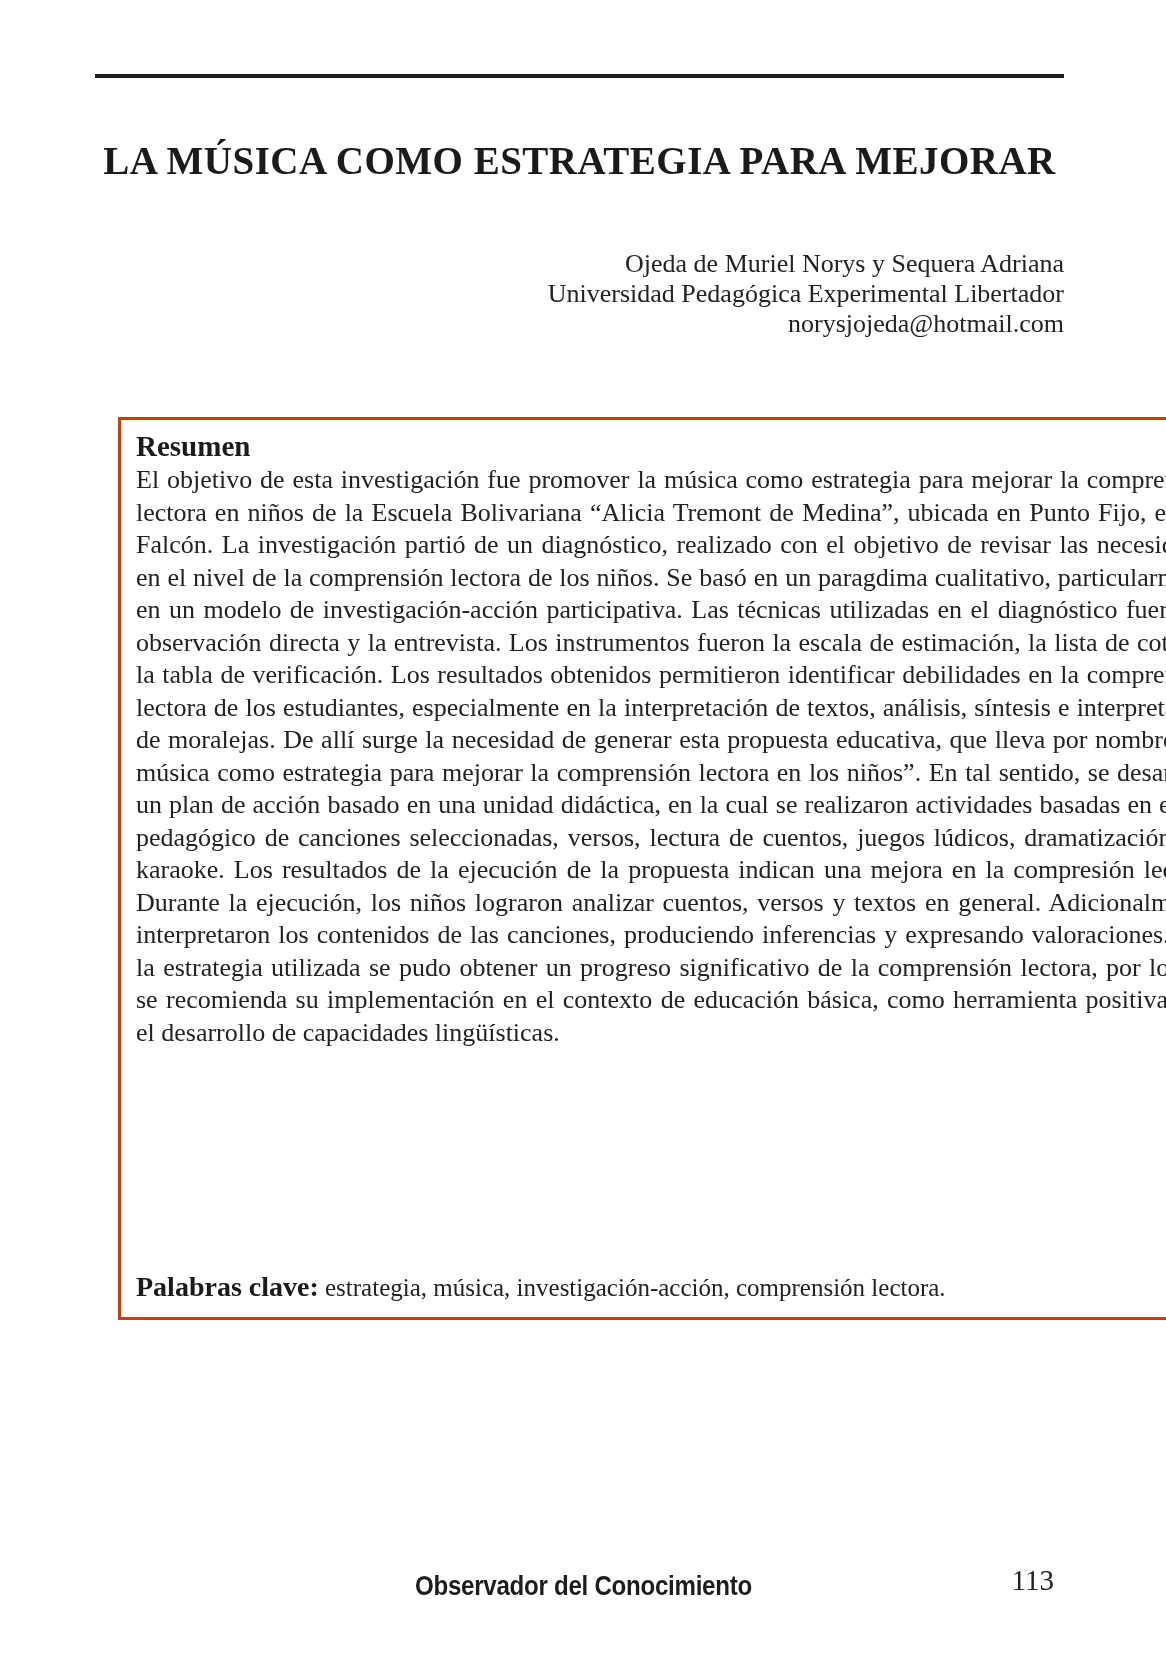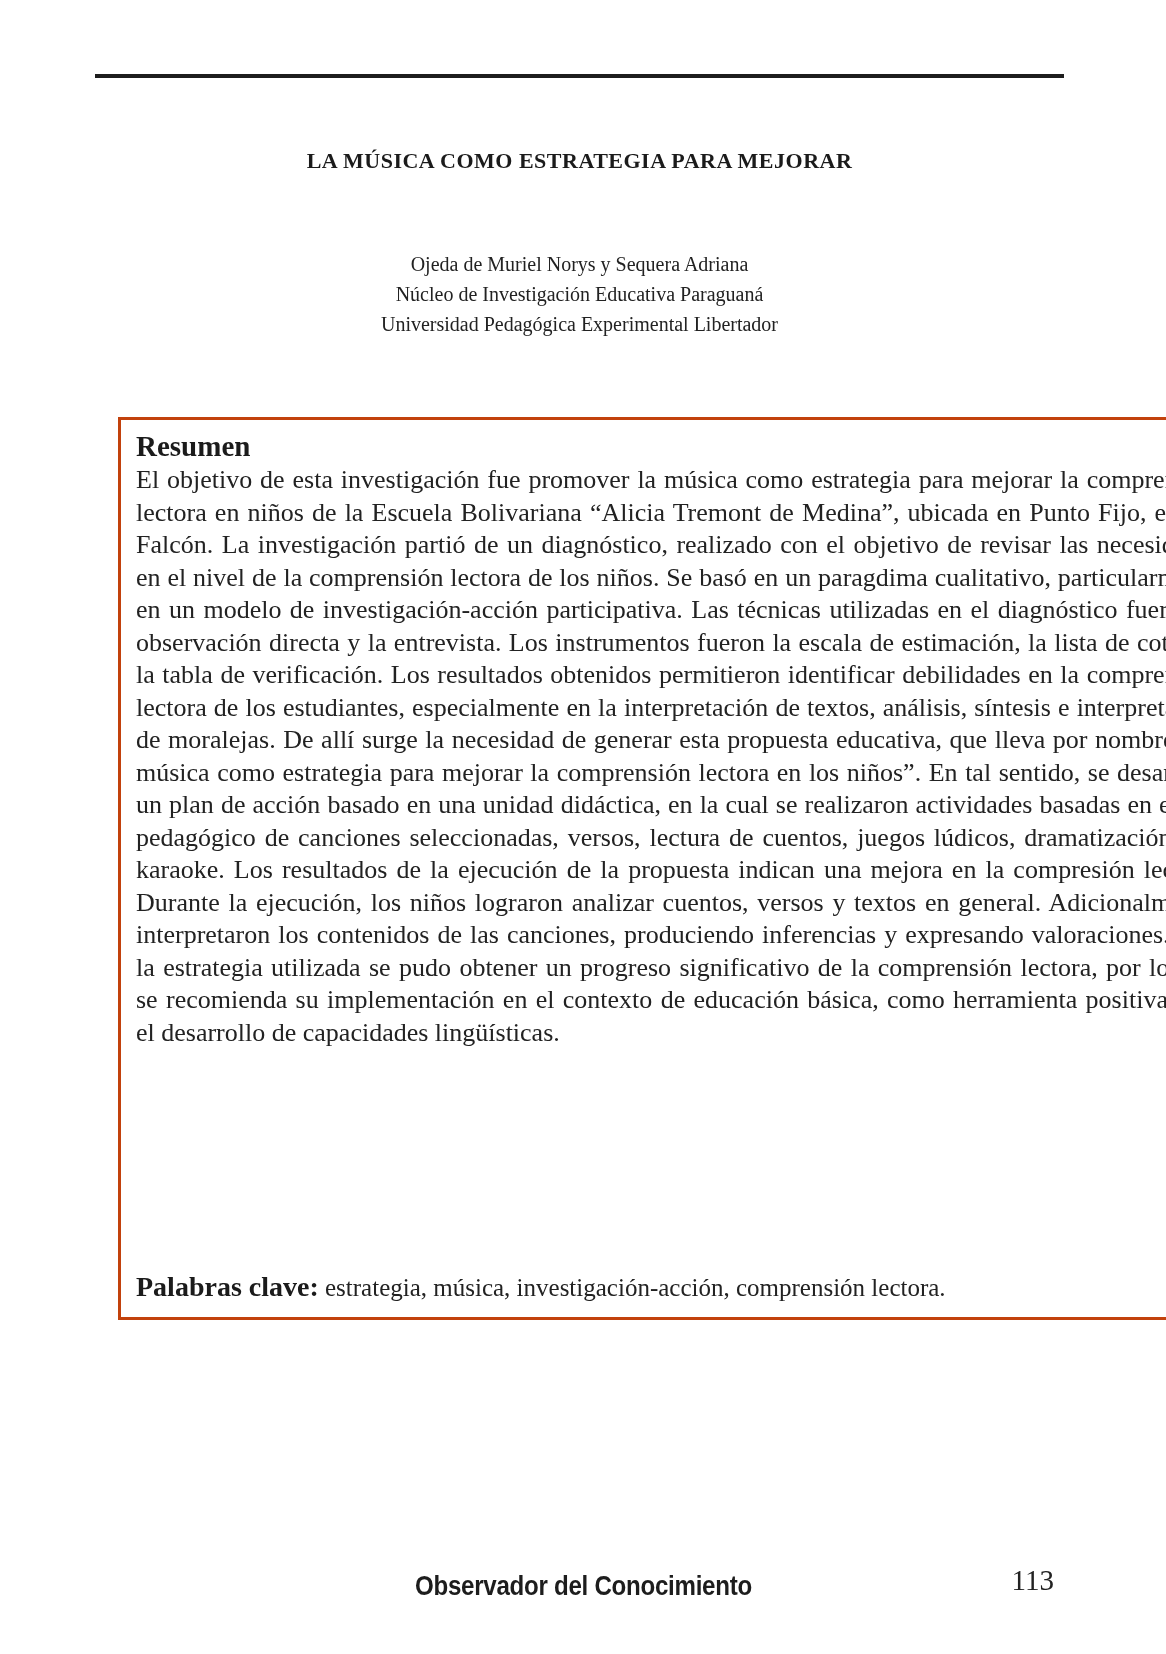--- a/index.html
+++ b/index.html
@@ -23,32 +23,32 @@
     height: 4px;
     background: #1d1d1d;
   }
   .title-block {
     position: absolute;
     left: 95px;
     top: 141px;
     width: 969px;
     text-align: center;
     font-weight: bold;
-    font-size: 22px;
+    font-size: 39px;
     line-height: 39px;
     letter-spacing: 0.5px;
     color: #1b1b1b;
   }
   .authors-block {
     position: absolute;
     left: 95px;
     top: 249px;
     width: 969px;
-    text-align: center;
-    font-size: 20px;
+    text-align: right;
+    font-size: 26px;
     line-height: 30px;
     color: #222222;
   }
   .abstract-box {
     position: absolute;
     left: 118px;
     top: 417px;
     width: 1118px;
     height: 903px;
     box-sizing: border-box;
@@ -105,22 +105,22 @@
 <body>
 
 <div class="top-rule"></div>
 
 <div class="title-block">
   <div>LA MÚSICA COMO ESTRATEGIA PARA MEJORAR</div>
 </div>
 
 <div class="authors-block">
   <div>Ojeda de Muriel Norys  y Sequera Adriana</div>
-  <div>Núcleo de Investigación Educativa Paraguaná</div>
   <div>Universidad Pedagógica Experimental Libertador</div>
+  <div>norysjojeda@hotmail.com</div>
 </div>
 
 <div class="abstract-box">
   <div class="abstract-heading">Resumen</div>
   <div class="abstract-body">El objetivo de esta investigación fue  promover la música como estrategia para mejorar la comprensión lectora en niños de la Escuela Bolivariana “Alicia Tremont de Medina”,  ubicada en Punto Fijo, estado Falcón. La investigación partió de un diagnóstico, realizado con el objetivo de revisar las necesidades en el nivel de la comprensión lectora de los  niños. Se basó en un paragdima cualitativo, particularmente en un modelo de investigación-acción participativa. Las técnicas utilizadas en el diagnóstico fueron la observación directa y la entrevista. Los instrumentos fueron la escala de estimación, la lista de cotejo y la tabla de verificación. Los resultados obtenidos permitieron identificar debilidades en la comprensión lectora de los estudiantes, especialmente en la interpretación de textos, análisis, síntesis e interpretación de moralejas. De allí surge la necesidad de generar esta propuesta educativa, que lleva por nombre “La música como estrategia para mejorar la comprensión lectora en los niños”. En tal sentido, se desarrolló un plan de acción basado en una unidad didáctica, en la cual se realizaron actividades basadas en el uso pedagógico de canciones seleccionadas, versos, lectura de cuentos,  juegos lúdicos, dramatización y el karaoke. Los resultados de la ejecución de la propuesta indican una mejora en la compresión lectora. Durante la ejecución, los niños lograron analizar cuentos, versos y textos en general. Adicionalmente, interpretaron los contenidos de las canciones, produciendo inferencias y expresando valoraciones. Con la estrategia utilizada se pudo obtener un progreso significativo de la comprensión lectora,  por lo cual se recomienda su implementación en el contexto de educación básica, como herramienta positiva para el desarrollo de capacidades lingüísticas.</div>
   <div class="keywords-line"><span class="keywords-label">Palabras clave:</span><span> estrategia, música, investigación-acción, comprensión lectora.</span></div>
 </div>
 
 <div class="footer-journal">Observador del Conocimiento</div>
 <div class="footer-pagenum">113</div>

